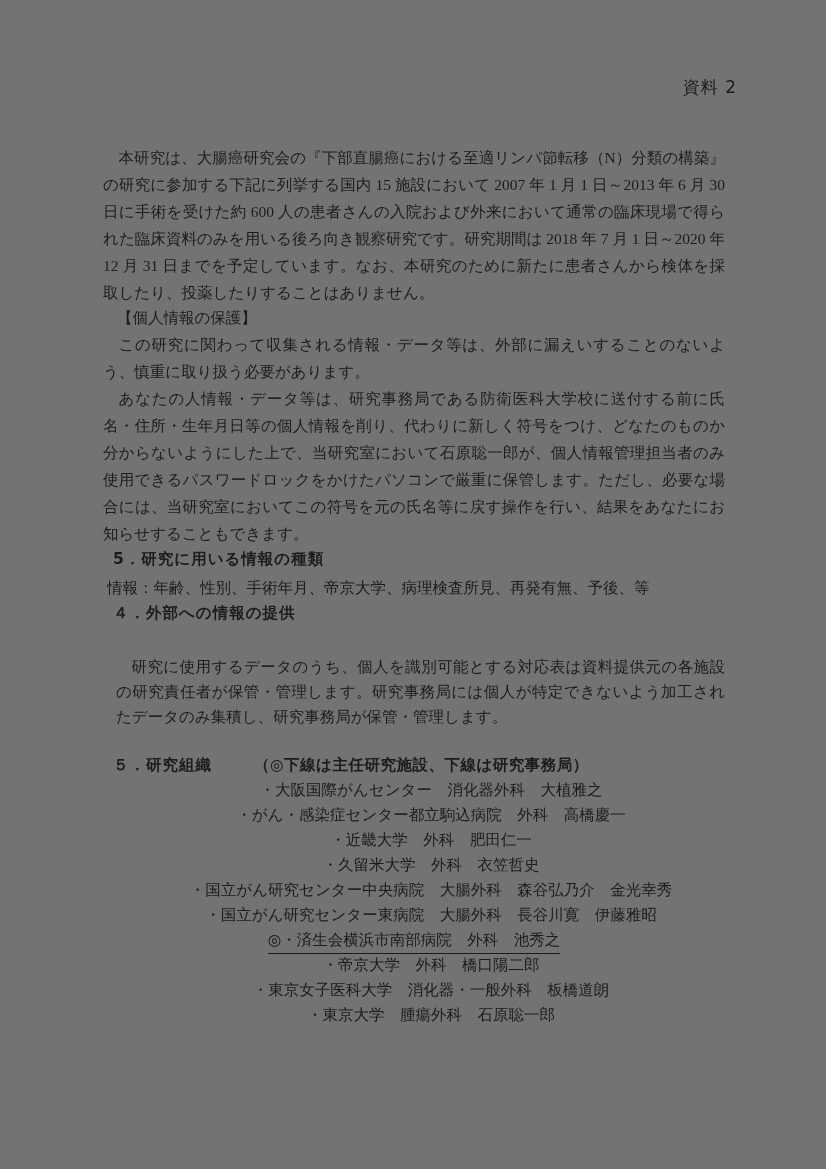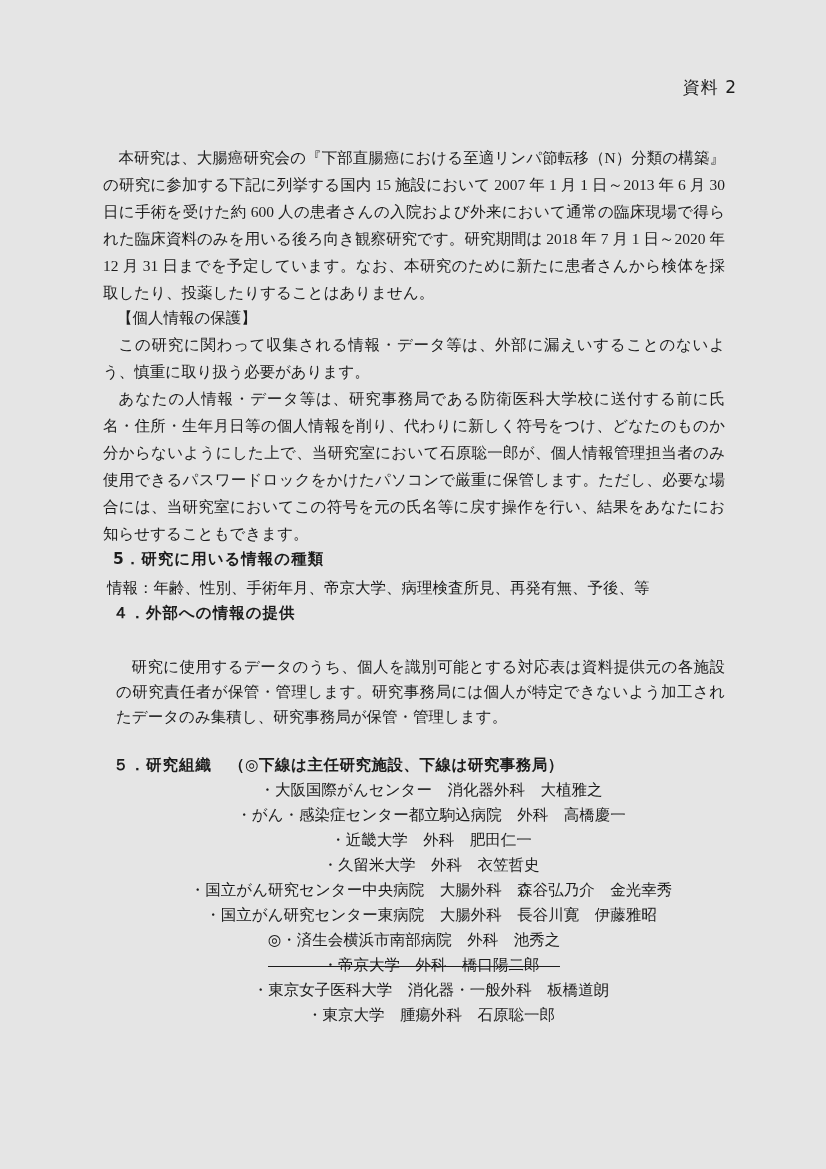--- a/index.html
+++ b/index.html
@@ -1,21 +1,21 @@
 <!DOCTYPE html>
 <html><head>
 <meta charset="utf-8">
 <style>
   * { margin: 0; padding: 0; box-sizing: border-box; }
   html, body { background: #ffffff; }
   .page {
     position: relative;
     width: 826px;
     height: 1169px;
-    background: #e5e5e5;
+    background: #737373;
     font-family: "DejaVu Sans", sans-serif;
     color: #1c1c1c;
     overflow: hidden;
   }
   .doc-label {
     position: absolute;
     top: 76px;
     right: 89px;
     font-size: 17px;
     letter-spacing: 1px;
@@ -40,21 +40,21 @@
     text-align: left;
   }
   .sec-heading {
     font-size: 15.5px;
     font-weight: bold;
     line-height: 25px;
     padding-left: 10px;
     text-align: left;
     letter-spacing: 1px;
   }
-  .sec-heading .legend { margin-left: 17px; letter-spacing: 0.5px; }
+  .sec-heading .legend { margin-left: 42px; letter-spacing: 0.5px; }
   .info-line {
     line-height: 25px;
     padding-left: 4px;
     margin-top: 4px;
     text-align: left;
   }
   .sec4-heading { }
   .sec4-body {
     line-height: 25px;
     padding-left: 13px;
@@ -68,21 +68,21 @@
   }
   .org-item {
     line-height: 25px;
     padding-left: 34px;
     text-align: center;
     white-space: nowrap;
   }
   .org-item.chief { padding-left: 0; }
   .org-item.chief .org-line {
     border-bottom: 1.2px solid #1c1c1c;
-    padding-bottom: 17px;
+    padding-bottom: 4px;
     margin-top: 25px;
   }
 </style>
 </head>
 <body>
 
 <div class="page">
 
   <div class="doc-label">資料 2</div>
 

